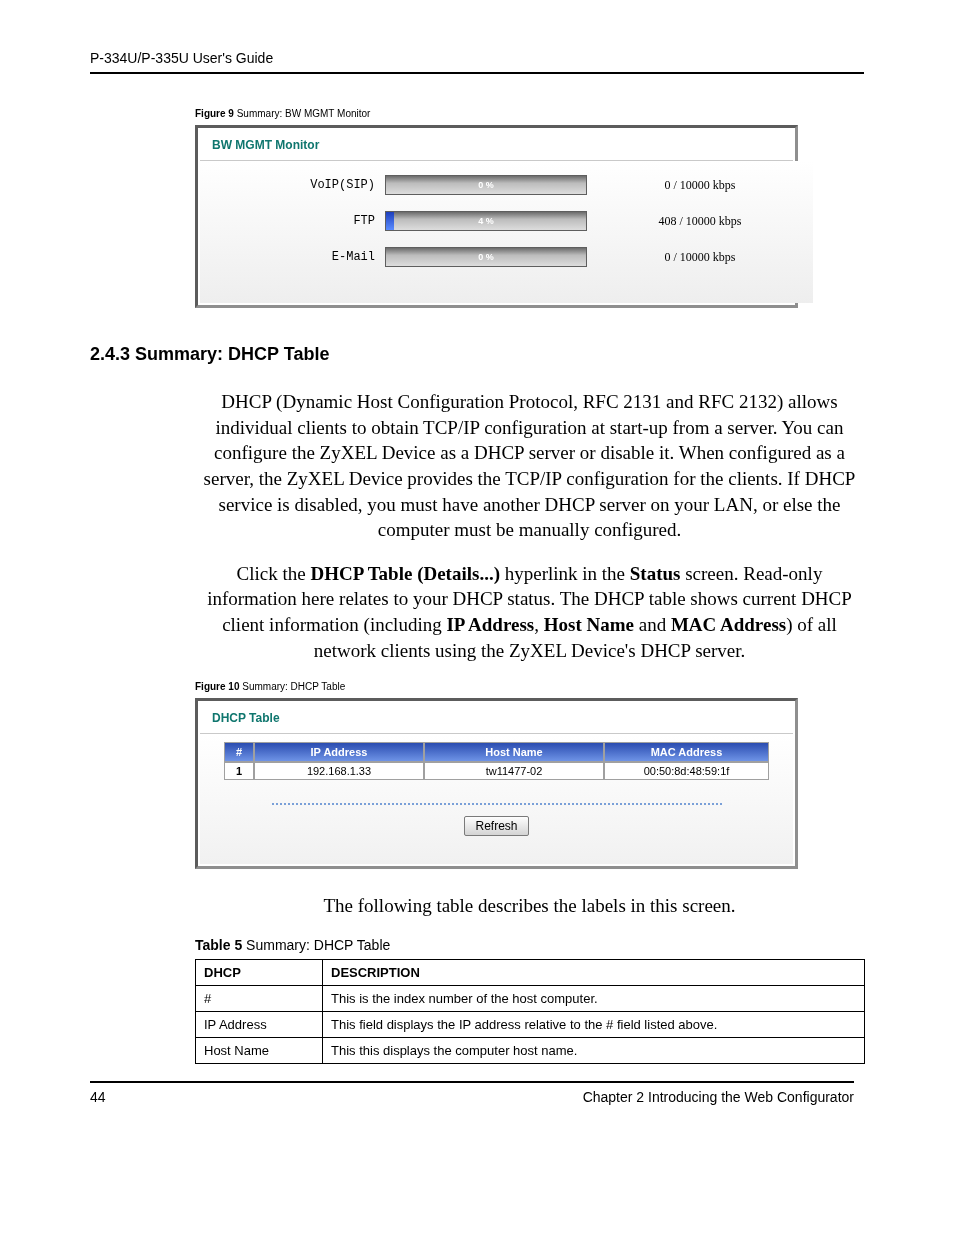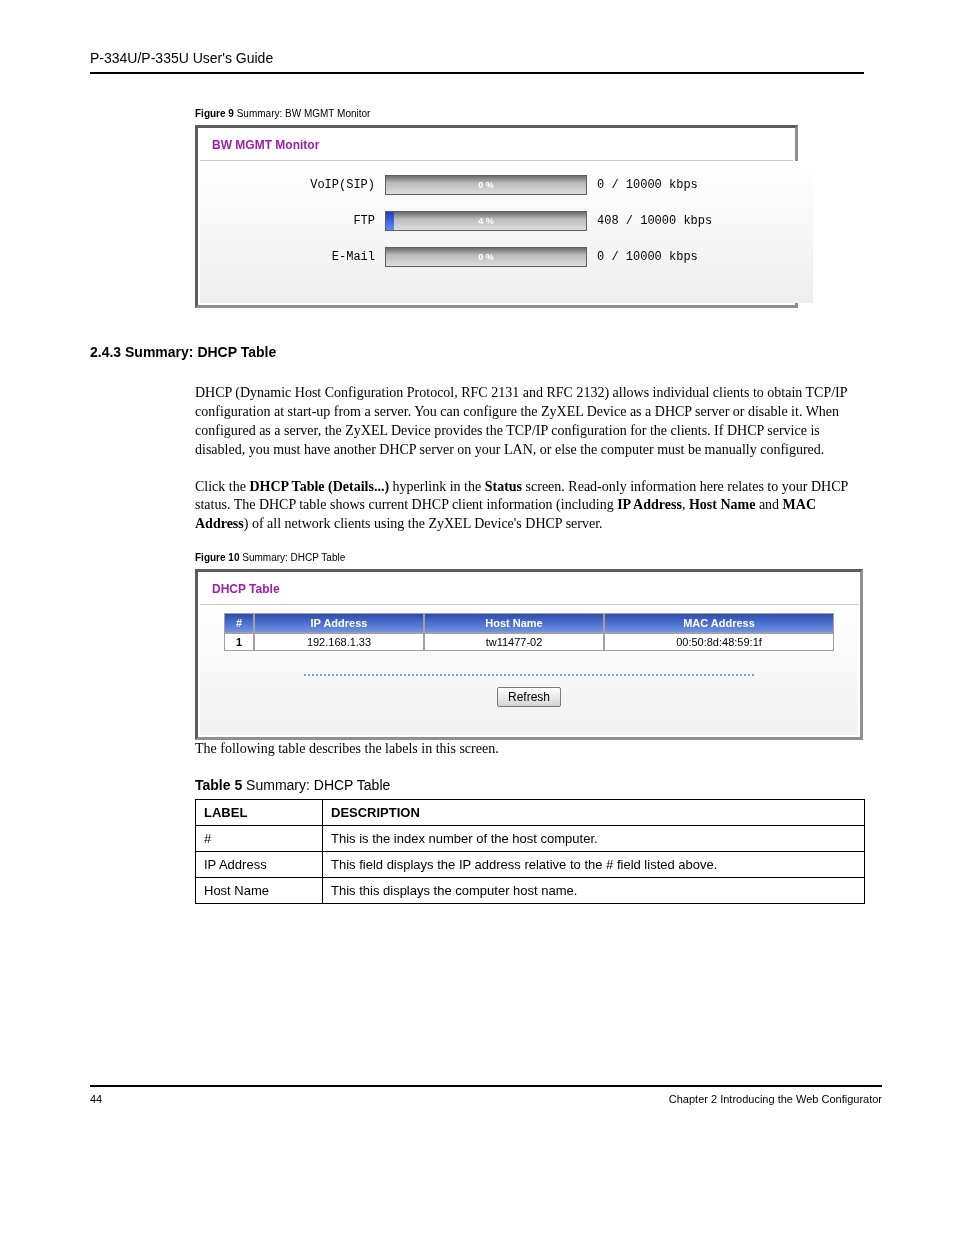--- a/index.html
+++ b/index.html
@@ -41,21 +41,21 @@
     box-sizing: border-box;
   }
   .panel-inner {
     margin: 2px;
     background: #fff;
   }
   .panel-title {
     font-family: Verdana, Arial, sans-serif;
     font-size: 12px;
     font-weight: bold;
-    color: #a21caf;
+    color: #0f766e;
     padding: 8px 10px 8px 12px;
     border-bottom: 1px solid #c9c9c9;
     background: #fff;
   }
   .bw-table {
     width: 100%;
     padding: 6px 10px 28px 10px;
     background: linear-gradient(#ffffff,#eeeeee);
   }
   .bw-row {
@@ -76,44 +76,46 @@
     color:#fff;
     font-family: Verdana, Arial, sans-serif;
     font-size: 9px;
     font-weight: bold;
   }
   .bw-bar-fill {
     position:absolute; left:0; top:0; bottom:0;
     background: linear-gradient(#1e3fbd,#5a8cff);
   }
   .bw-bar-txt { position:relative; z-index:1;}
-  .bw-val { flex:1; text-align:left; padding-left:10px;}
+  .bw-val { flex:1; text-align:center; padding-left:10px;font-family:Liberation Serif, serif;}
   
   h2.section {
     font-family: Arial, Helvetica, sans-serif;
-    font-size: 14px;
+    font-size: 18px;
     font-weight: bold;
     margin: 36px 0 24px 0;
   }
   p.body {
-    font-size: 14px;
+    font-size: 19px;
     line-height: 1.35;
     margin: 0 0 18px 0;
     margin-left: 105px;
+    text-align: center;
   }
   p.body .b { font-weight: bold; }
   
   .dhcp-panel {
     margin-left: 105px;
-    width: 668px;
+    width: 603px;
     border: 3px solid #8f8f8f;
     border-top-color:#5c5c5c;
     border-left-color:#5c5c5c;
     background:#fff;
     box-sizing:border-box;
+    margin-bottom: 24px;
   }
   .dhcp-inner {
     padding: 2px;
     background: #fff;
   }
   .dhcp-body{
     background: linear-gradient(#ffffff,#f1f1f1);
     padding-bottom: 28px;
   }
   .dhcp-tbl-wrap {
@@ -190,25 +192,25 @@
     padding:5px 8px;
     text-align:left;
   }
   table.desc-table th{ font-weight:bold; }
   .col-label{ width:110px;}
   
   .footer{
     position:absolute;
     bottom:40px;
     left:90px;
-    right:72px;
+    right:100px;
     display:flex;
     justify-content:space-between;
     font-family: Arial, Helvetica, sans-serif;
-    font-size:11px;
+    font-size:14px;
     border-top:2px solid #000;
     padding-top:6px;
   }
 </style>
 </head>
 <body>
 
 <div class="page">
 
   <div class="header-line">P-334U/P-335U User's Guide</div>
@@ -289,21 +291,21 @@
 
   <p class="body">The following table describes the labels in this screen.</p>
 
   <div class="tbl-caption">
     <span class="bold">Table 5</span><span>   Summary: DHCP Table</span>
   </div>
 
   <table class="desc-table">
     <tbody>
         <tr>
-      <th class="col-label">LABEL</th>
+      <th class="col-label">DHCP</th>
       <th>DESCRIPTION</th>
     </tr>
     <tr>
       <td>#</td>
       <td>This is the index number of the host computer.</td>
     </tr>
     <tr>
       <td>IP Address</td>
       <td>This field displays the IP address relative to the # field listed above.</td>
     </tr>

